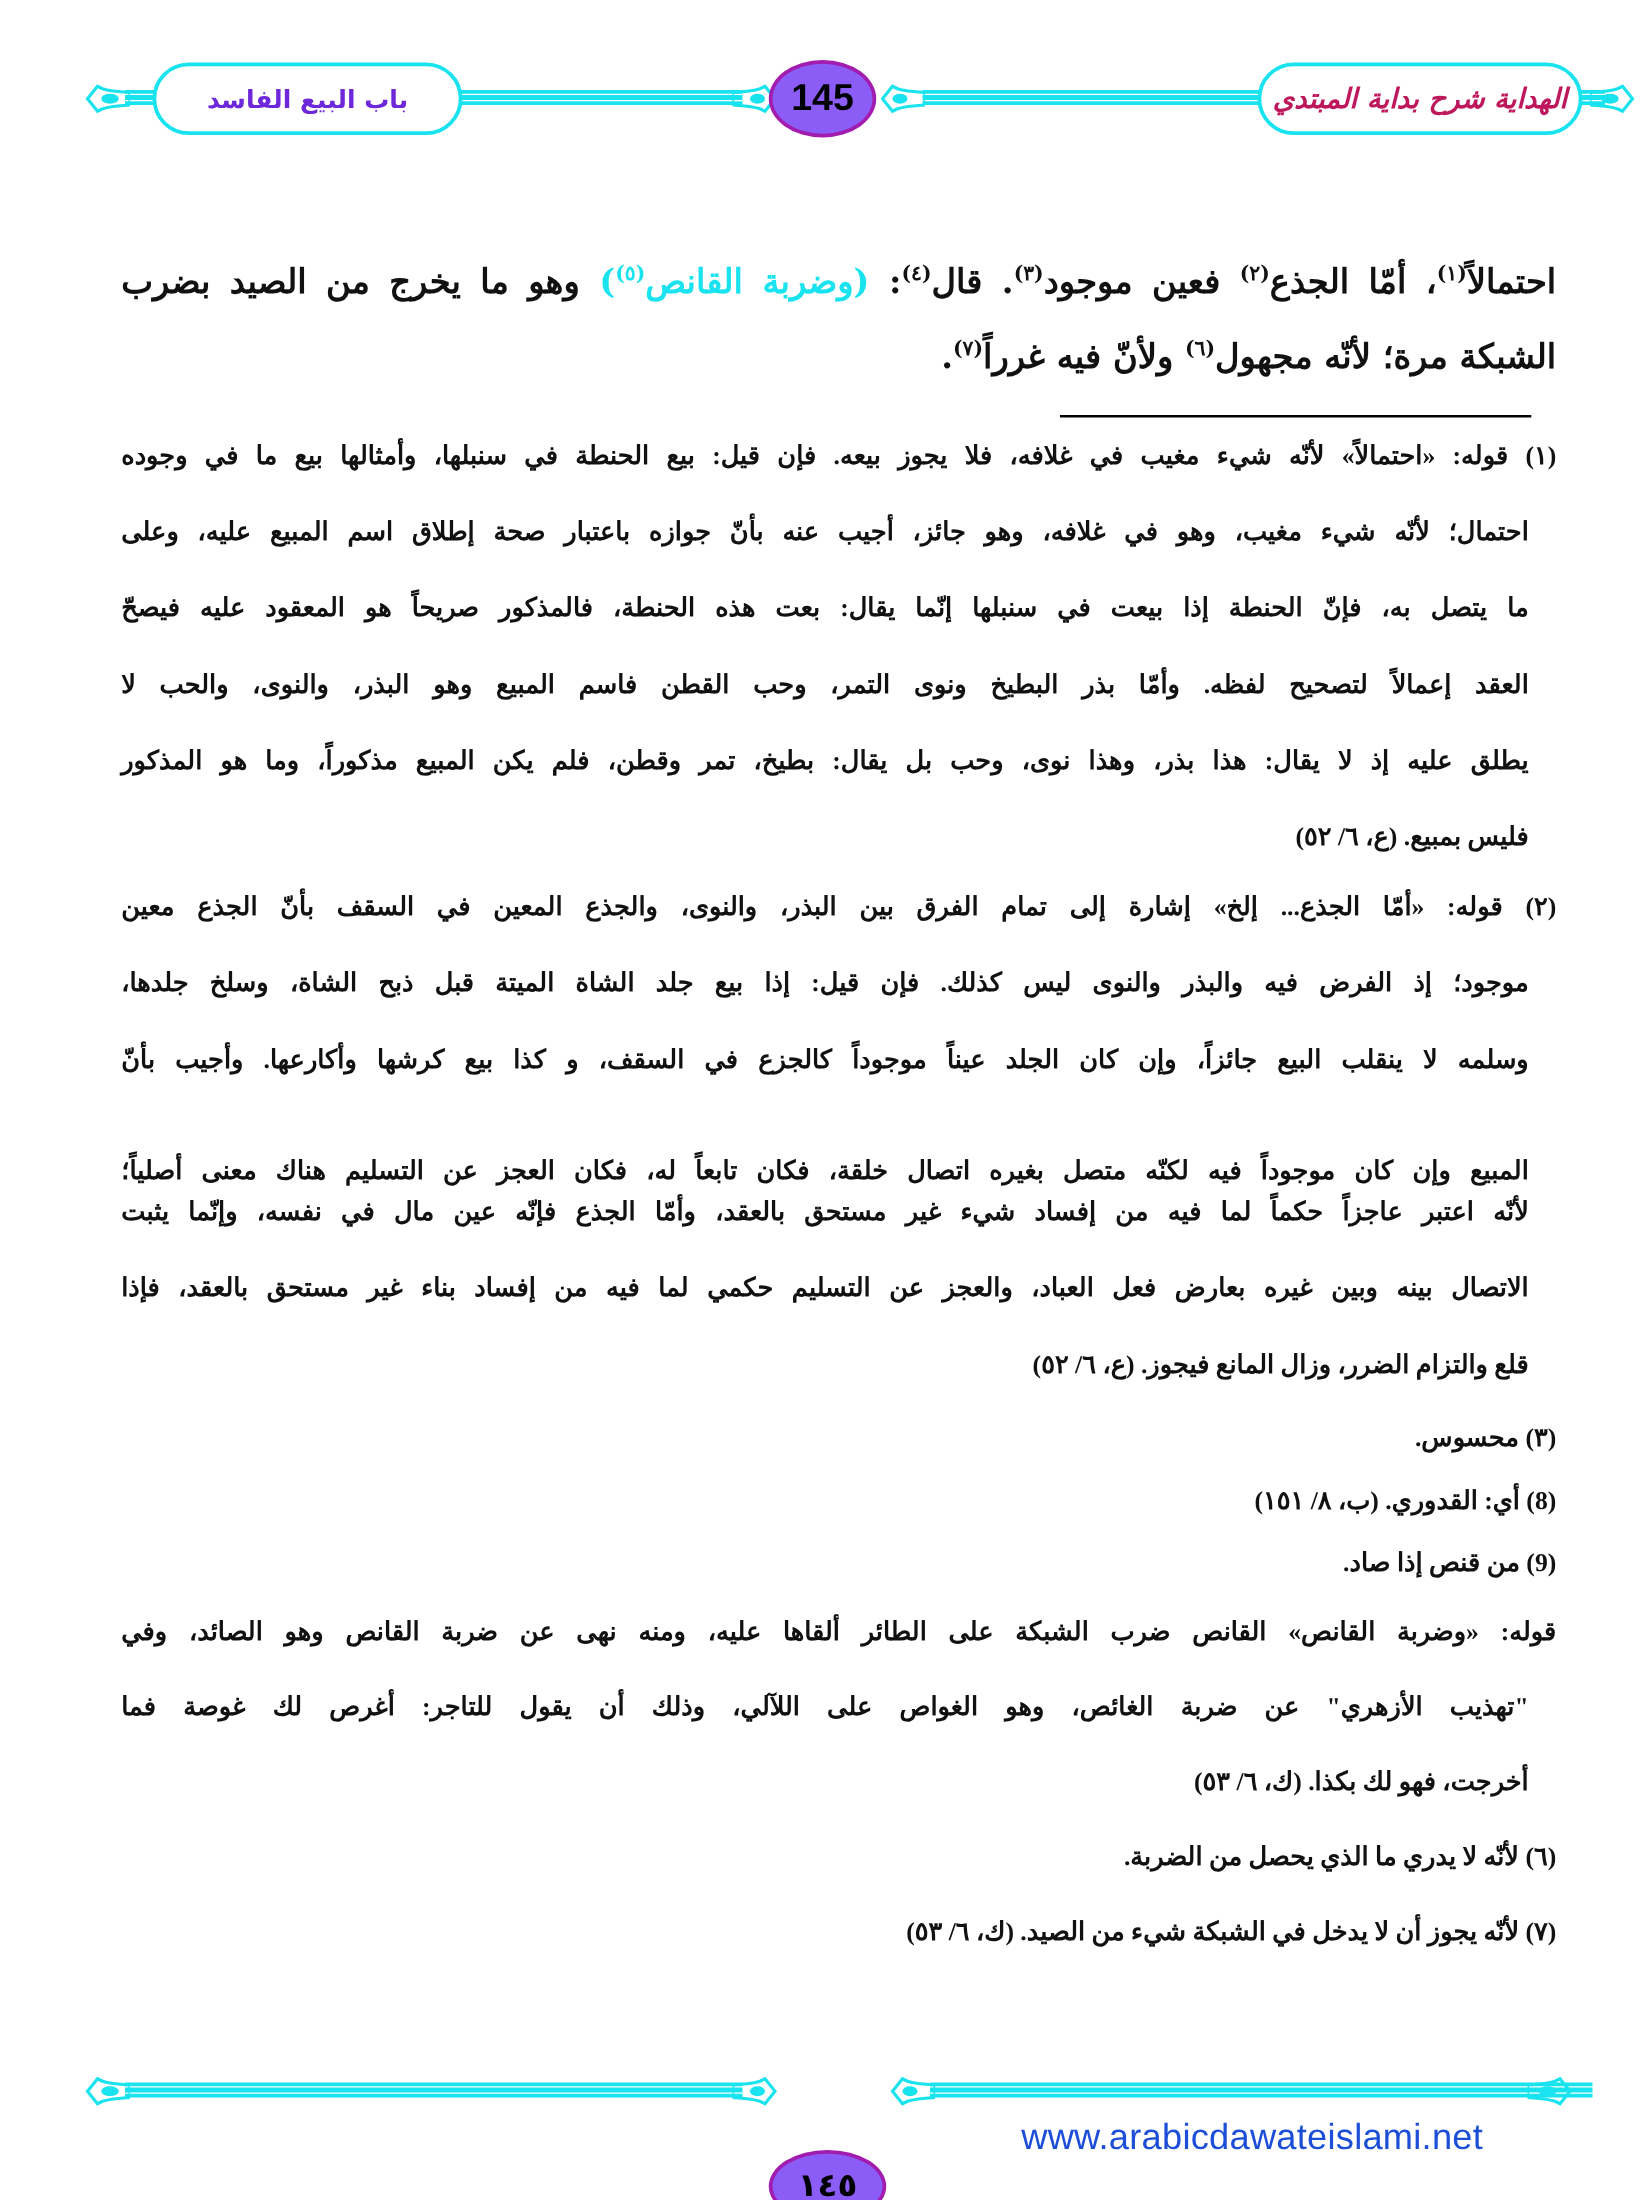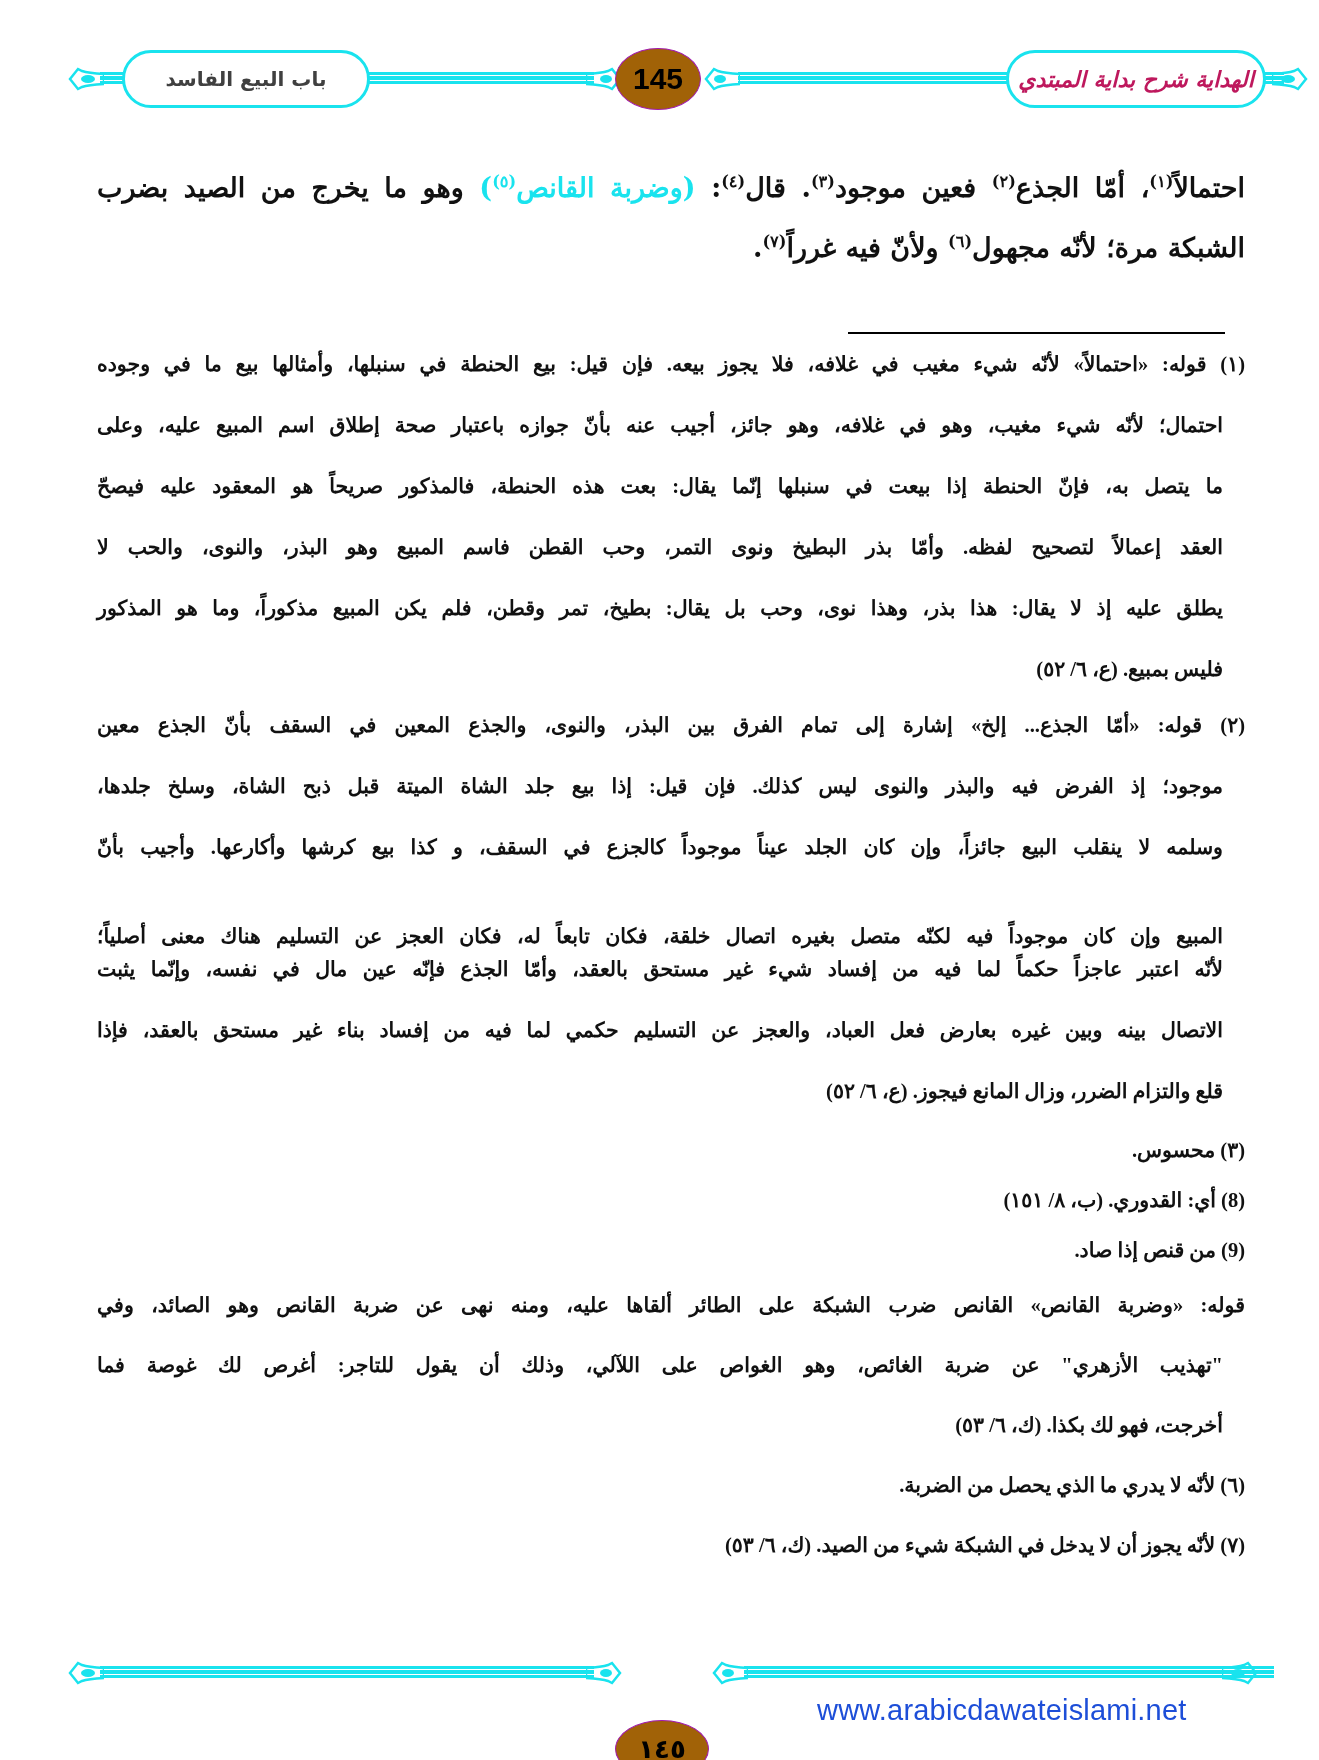--- a/index.html
+++ b/index.html
@@ -4,30 +4,30 @@
 <style>
   html, body { margin:0; padding:0; background:#ffffff; }
   body { width:1319px; height:1760px; position:relative; overflow:hidden; font-family:"DejaVu Sans", sans-serif; color:#111; }
   .cyan { color:#19e3ee; }
   .bar { position:absolute; height:14px; }
   .bar::before, .bar::after { content:""; position:absolute; left:0; right:0; height:3px; background:#19e3ee; }
   .bar::before { top:1px; }
   .bar::after { bottom:1px; }
   .bar .mid { position:absolute; left:0; right:0; top:5px; height:4px; background:#19e3ee; }
   .pill { position:absolute; border:3px solid #19e3ee; border-radius:32px; background:#fff; display:flex; align-items:center; justify-content:center; box-sizing:border-box; }
-  .oval { position:absolute; border:1px solid #a21caf; border-radius:50%; background:#a16207; display:flex; align-items:center; justify-content:center; box-sizing:border-box; }
+  .oval { position:absolute; border:3px solid #a21caf; border-radius:50%; background:#8b5cf6; display:flex; align-items:center; justify-content:center; box-sizing:border-box; }
   .finial { position:absolute; width:36px; height:30px; }
   .finial svg { width:100%; height:100%; display:block; }
-  .hdr-label { font-family:"DejaVu Sans", sans-serif; font-weight:bold; font-size:20px; direction:rtl; color:#404040; }
+  .hdr-label { font-family:"DejaVu Sans", sans-serif; font-weight:bold; font-size:20px; direction:rtl; color:#6d28d9; }
   .hdr-title { font-family:"DejaVu Serif", serif; font-weight:bold; font-style:italic; font-size:22px; direction:rtl; color:#be185d; }
   .pagenum { font-family:"Liberation Sans", sans-serif; font-weight:bold; font-size:30px; color:#000; }
   .pagenum-ar { font-family:"DejaVu Sans", sans-serif; font-weight:bold; font-size:26px; color:#000; }
 
   .line { position:absolute; right:74px; direction:rtl; text-align:justify; text-align-last:justify; white-space:nowrap; unicode-bidi:plaintext; }
-  .main { font-family:"DejaVu Serif", serif; font-size:27px; font-weight:bold; left:97px; }
+  .main { font-family:"DejaVu Serif", serif; font-size:27px; font-weight:bold; left:97px;margin-top:37px; }
   .main.last { text-align-last:right; left:auto; }
   .fn { font-family:Liberation Serif, serif; font-size:20.5px; font-weight:bold; left:97px; }
   .fn.last { text-align-last:right; left:auto; }
   .fn.ind { right:96px; }
   .sep { position:absolute; left:848px; width:377px; top:332px; height:2px; background:#000; }
   .url { position:absolute; left:817px; top:1694px; font-family:"Liberation Sans", sans-serif; font-size:29px; color:#1d4ed8; letter-spacing:0.2px; }
   sup { font-size:0.6em; }
 </style>
 </head>
 <body>

